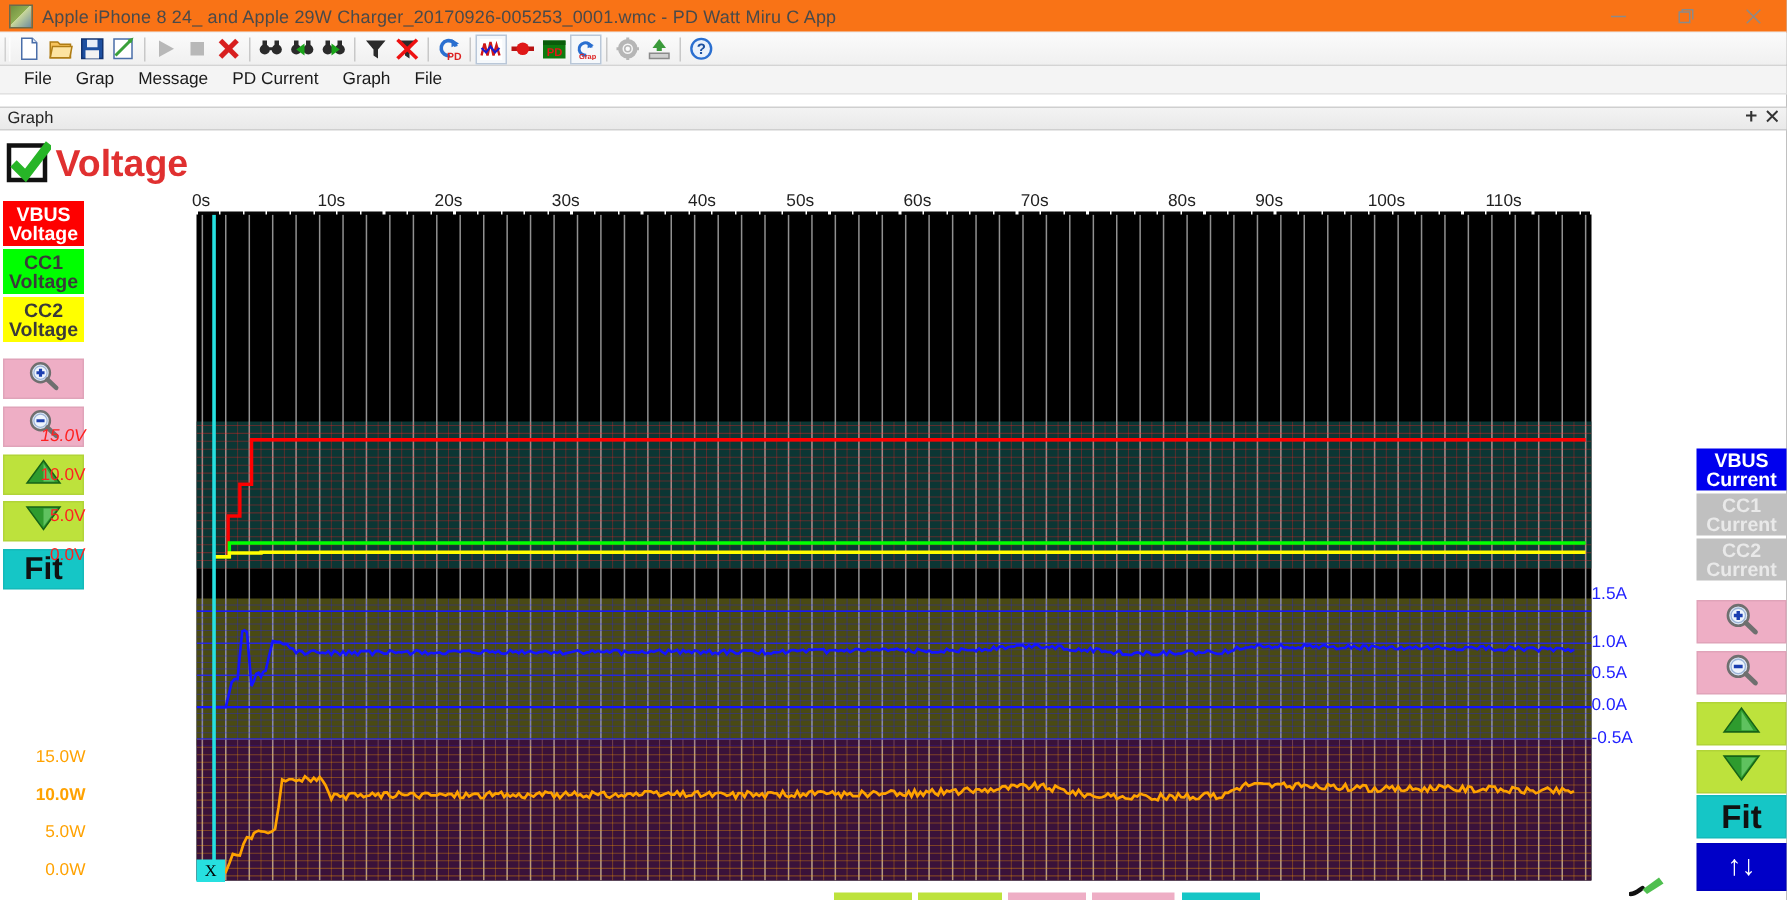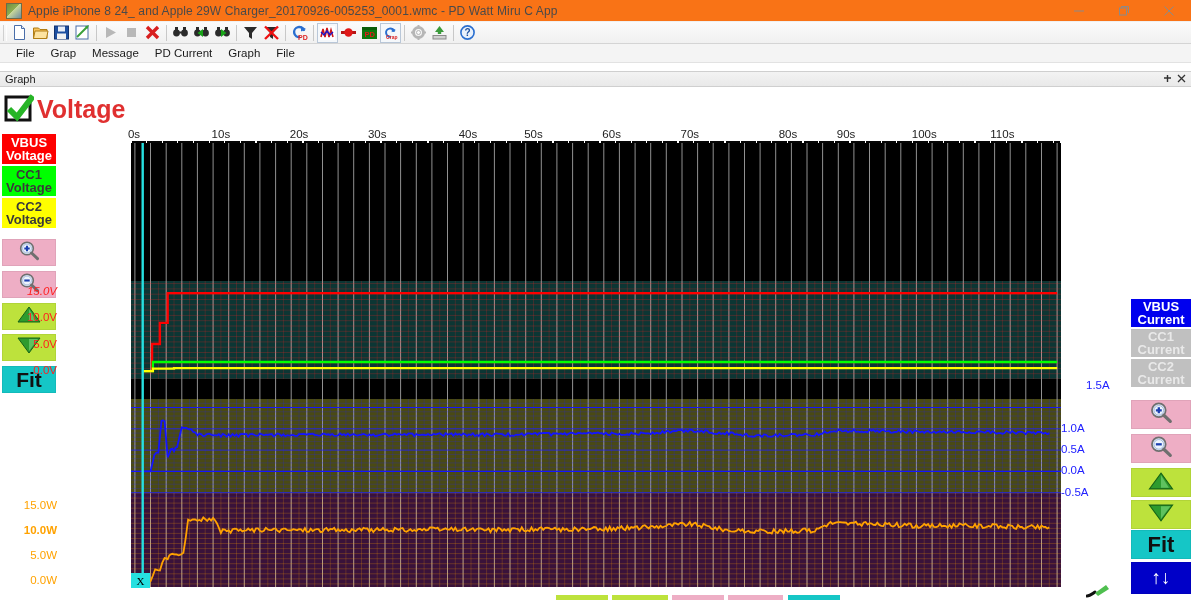--- a/index.html
+++ b/index.html
@@ -1126,21 +1126,21 @@
         <line x1="11.7" y1="0" x2="11.7" y2="444" stroke="#26e0e0" stroke-width="2.4"></line>
       </svg>
   </div>
 </div>
 
 <div id="axis-labels">
     <div class="axlabel ax-left" style="color: rgb(255, 32, 32); top: 284.6px; font-style: italic;">15.0V</div>
     <div class="axlabel ax-left" style="color: rgb(255, 32, 32); top: 311.1px;">10.0V</div>
     <div class="axlabel ax-left" style="color: rgb(255, 32, 32); top: 337.6px;">5.0V</div>
     <div class="axlabel ax-left" style="color: rgb(255, 32, 32); top: 364.1px;">0.0V</div>
-    <div class="axlabel ax-right" style="color: rgb(32, 32, 255); top: 379px; margin-left: 25px;">1.5A</div>
+    <div class="axlabel ax-right" style="color: rgb(32, 32, 255); top: 390px;">1.5A</div>
     <div class="axlabel ax-right" style="color: rgb(32, 32, 255); top: 421.8px;">1.0A</div>
     <div class="axlabel ax-right" style="color: rgb(32, 32, 255); top: 443.1px;">0.5A</div>
     <div class="axlabel ax-right" style="color: rgb(32, 32, 255); top: 464.4px;">0.0A</div>
     <div class="axlabel ax-right" style="color: rgb(32, 32, 255); top: 485.7px;">-0.5A</div>
     <div class="axlabel ax-left" style="color: rgb(255, 162, 0); top: 498.6px;">15.0W</div>
     <div class="axlabel ax-left" style="color: rgb(255, 162, 0); top: 523.9px; font-weight: bold;">10.0W</div>
     <div class="axlabel ax-left" style="color: rgb(255, 162, 0); top: 549.2px;">5.0W</div>
     <div class="axlabel ax-left" style="color: rgb(255, 162, 0); top: 574.4px;">0.0W</div>
   </div>
 

